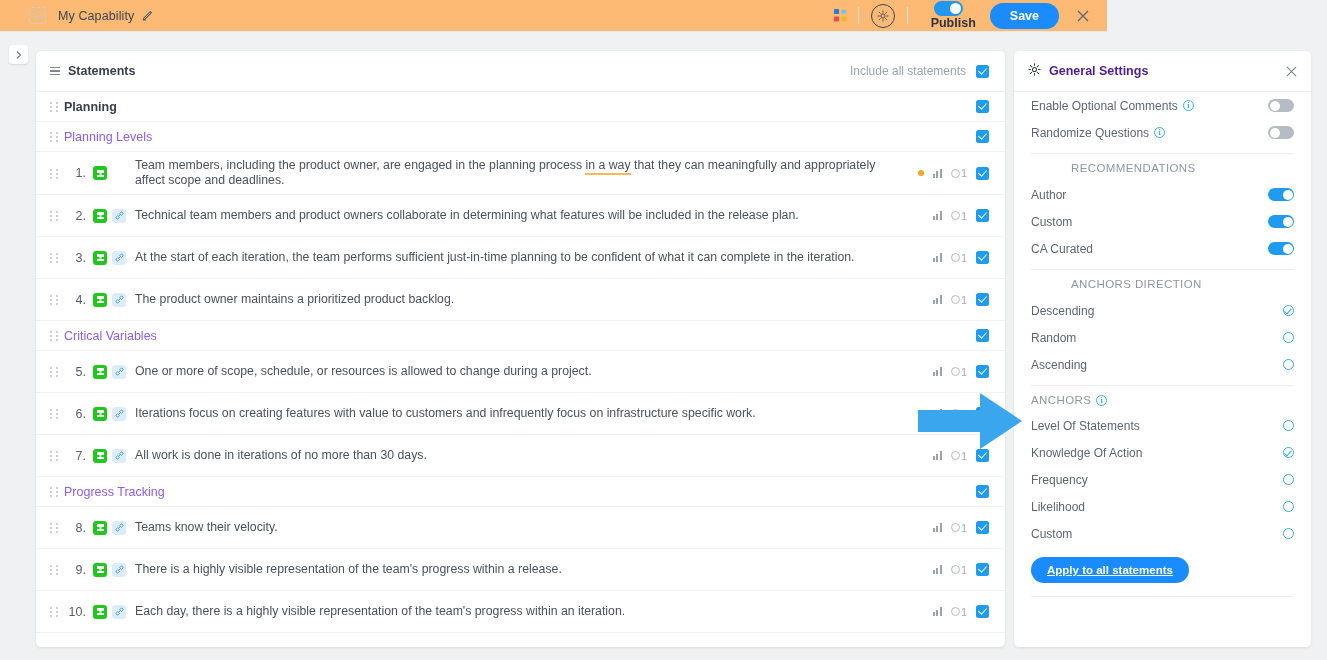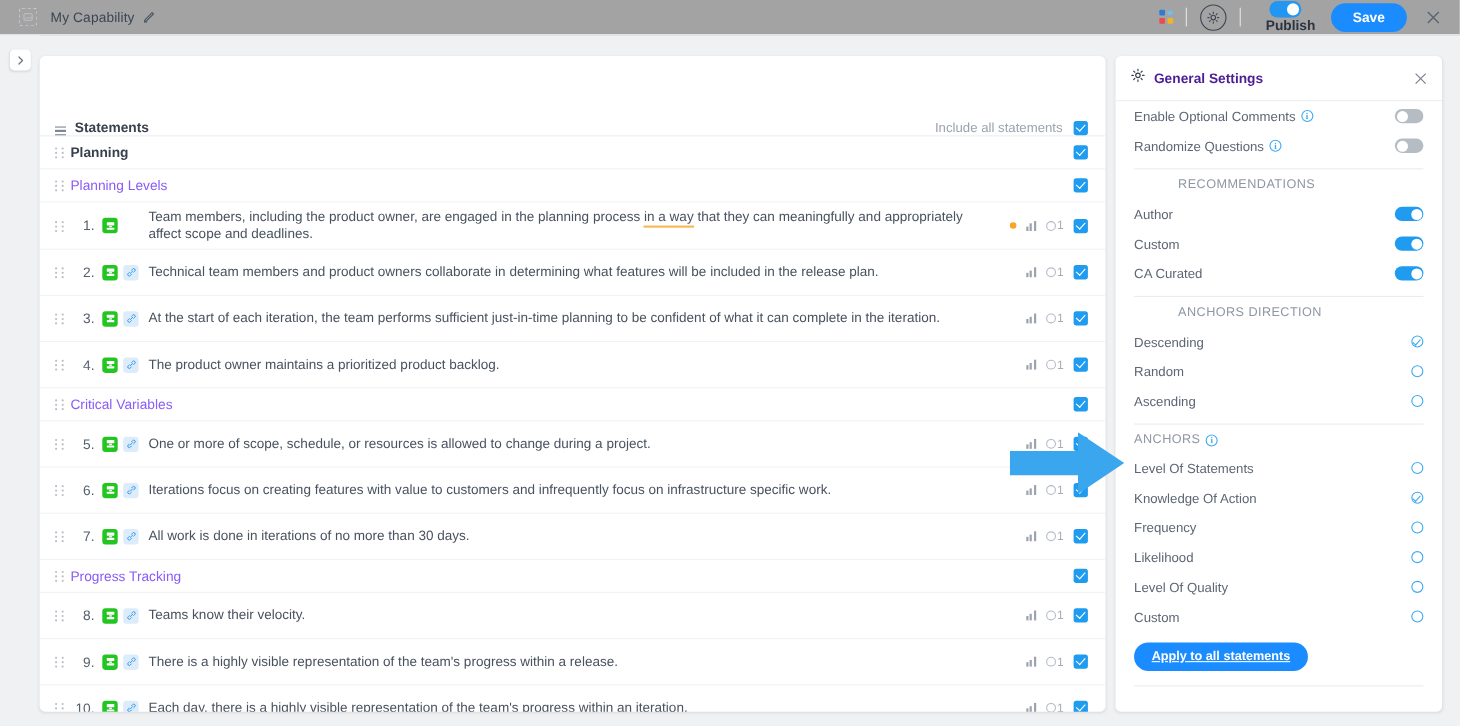--- a/index.html
+++ b/index.html
@@ -6,24 +6,24 @@
   html, body {
     width: 1327px; height: 660px;
     background: #f0f1f3;
     font-family: "Liberation Sans", sans-serif;
     overflow: hidden;
   }
 
   
   .topbar {
     position: absolute; top: 0; left: 0;
-    width: 1327px; height: 32px;
-    background: #a3a3a3;
+    width: 1107px; height: 32px;
+    background: #fdba74;
     border-bottom: 1px solid #e7e9ec;
-    display: flex; align-items: center;
+    display: flex; align-items: center; padding-left: 12px;
   }
   .tb-thumb {
     margin-left: 17px;
     width: 17px; height: 17px;
     border: 1px dashed #c9ced6;
     border-radius: 3px;
     display: flex; align-items: center; justify-content: center;
   }
   .tb-title {
     margin-left: 12px;
@@ -87,24 +87,23 @@
   .stmt-card {
     position: absolute; left: 36px; top: 51px;
     width: 969px; height: 596px;
     background: #ffffff;
     border-radius: 5px;
     box-shadow: 0 1px 3px rgba(20,30,45,.10);
     overflow: hidden;
   }
   .stmt-head {
     height: 41px;
-    display: flex; align-items: flex-end;
+    display: flex; align-items: center;
     border-bottom: 1px solid #eceef1;
     padding: 0 16px 0 14px;
-    margin-top: 32px;
   }
   .sh-burger { margin-right: 8px; display: flex; flex-direction: column; gap: 2px; }
   .sh-burger i { display: block; width: 10px; height: 1.4px; background: #7d8795; }
   .sh-title { font-size: 12.5px; font-weight: 700; color: #3b4椒; }
   .sh-title { color: #39414d; }
   .sh-right { margin-left: auto; display: flex; align-items: center; gap: 10px; }
   .sh-include { font-size: 12px; color: #9aa3af; }
 
   .cb {
     width: 13px; height: 13px; border-radius: 2.5px;
@@ -844,24 +843,20 @@
         </div>
         <div class="radio-row">
           <span>Frequency</span>
           <span class="radio"></span>
         </div>
         <div class="radio-row">
           <span>Likelihood</span>
           <span class="radio"></span>
         </div>
         <div class="radio-row">
-          <span>Level Of Quality</span>
-          <span class="radio"></span>
-        </div>
-        <div class="radio-row">
           <span>Custom</span>
           <span class="radio"></span>
         </div>
       </div>
 
     <button class="apply-btn">Apply to all statements</button>
     <div class="set-footer-line"></div>
   </div>
 </div>
 

